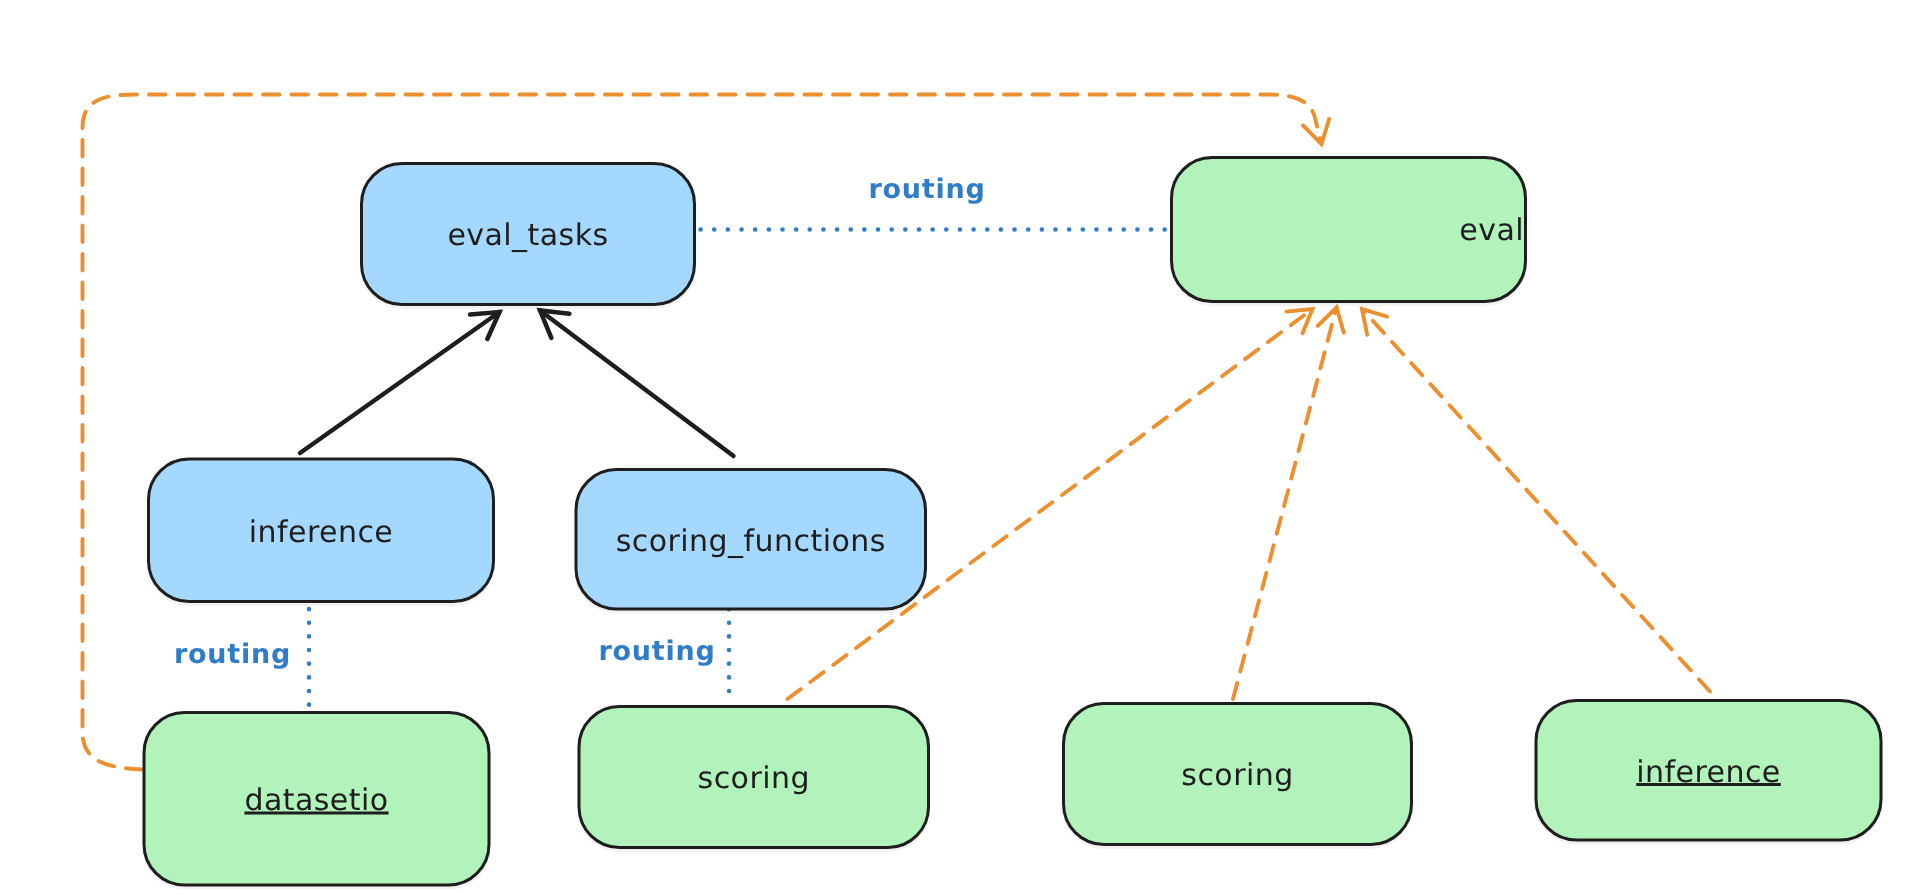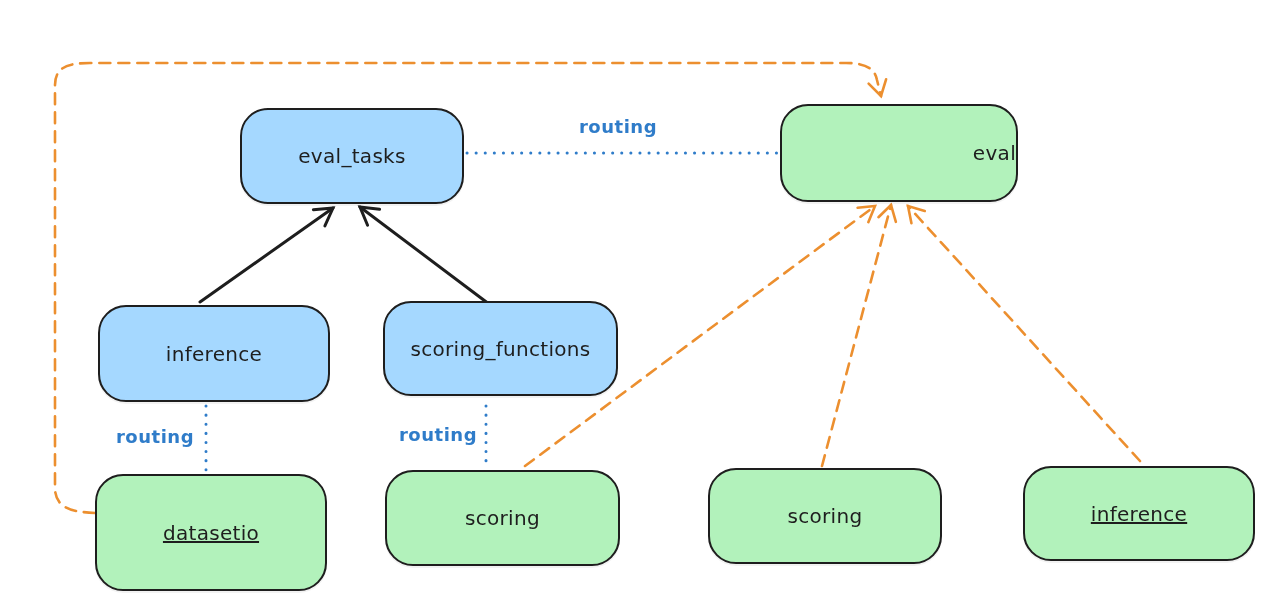--- a/index.html
+++ b/index.html
@@ -35,21 +35,21 @@
     position: absolute;
     font-size: 18px;
     font-weight: 600;
     text-align: center;
     letter-spacing: 0.5px;
   }
   
   #n-eval_tasks        { left: 240px; top: 108px; width: 224px; height: 96px; }
   #n-eval              { left: 780px; top: 104px; width: 238px; height: 98px; justify-content: flex-end; }
   #n-datasets          { left:  98px; top: 305px; width: 232px; height: 97px; }
-  #n-scoring_functions { left: 383px; top: 301px; width: 235px; height: 95px; }
+  #n-scoring_functions { left: 383px; top: 312px; width: 235px; height: 95px; }
   #n-datasetio         { left:  95px; top: 474px; width: 232px; height: 117px; text-decoration: underline; }
   #n-scoring           { left: 385px; top: 470px; width: 235px; height: 96px; }
   #n-agents            { left: 708px; top: 468px; width: 234px; height: 96px; }
   #n-inference         { left: 1023px; top: 466px; width: 232px; height: 95px; text-decoration: underline; }
   
   #lbl-routing-top   { left: 570px; top: 116px; width: 96px; }
   #lbl-routing-left  { left: 113px; top: 426px; width: 84px; }
   #lbl-routing-mid   { left: 396px; top: 424px; width: 84px; }
 </style>
 </head>

